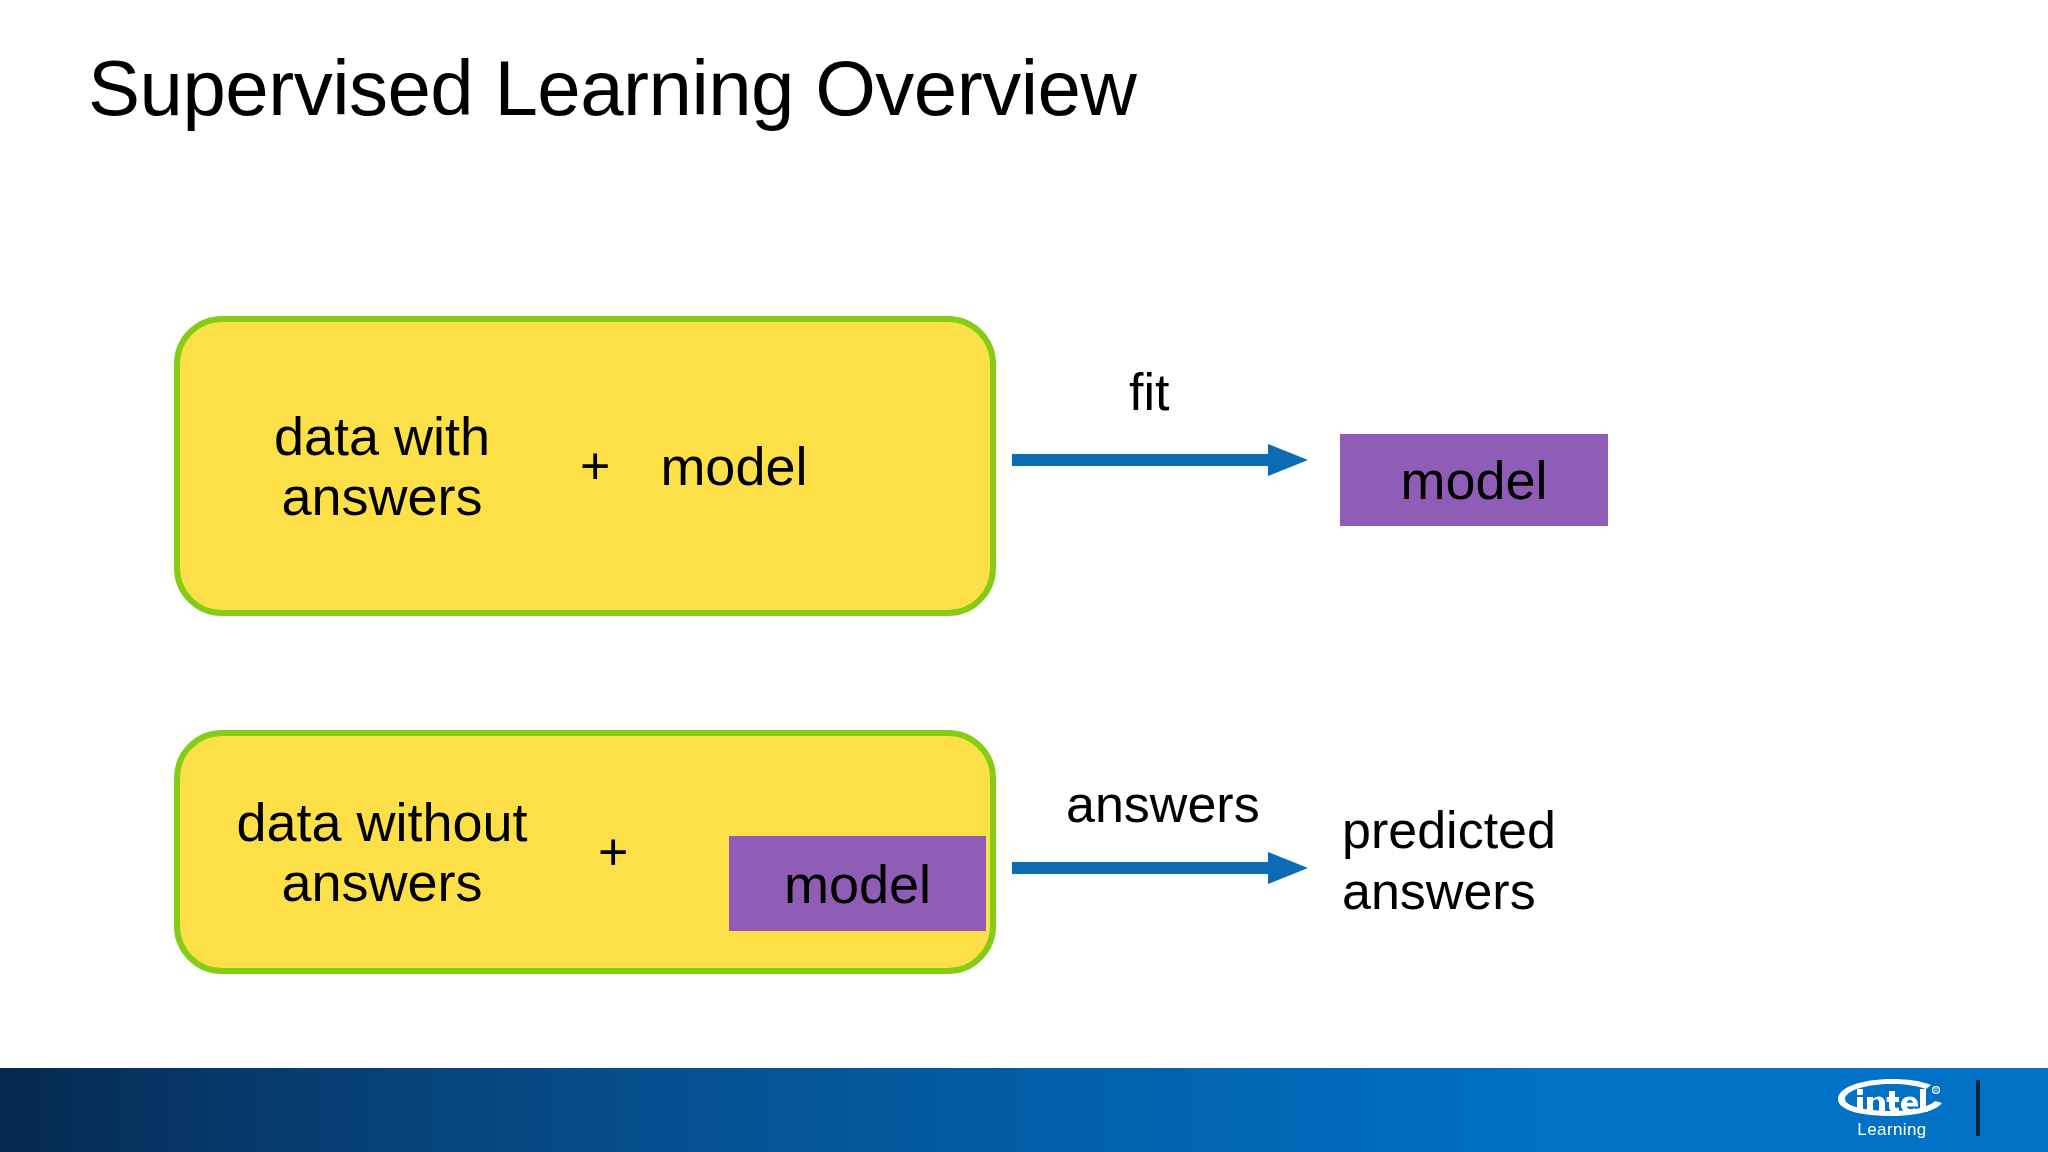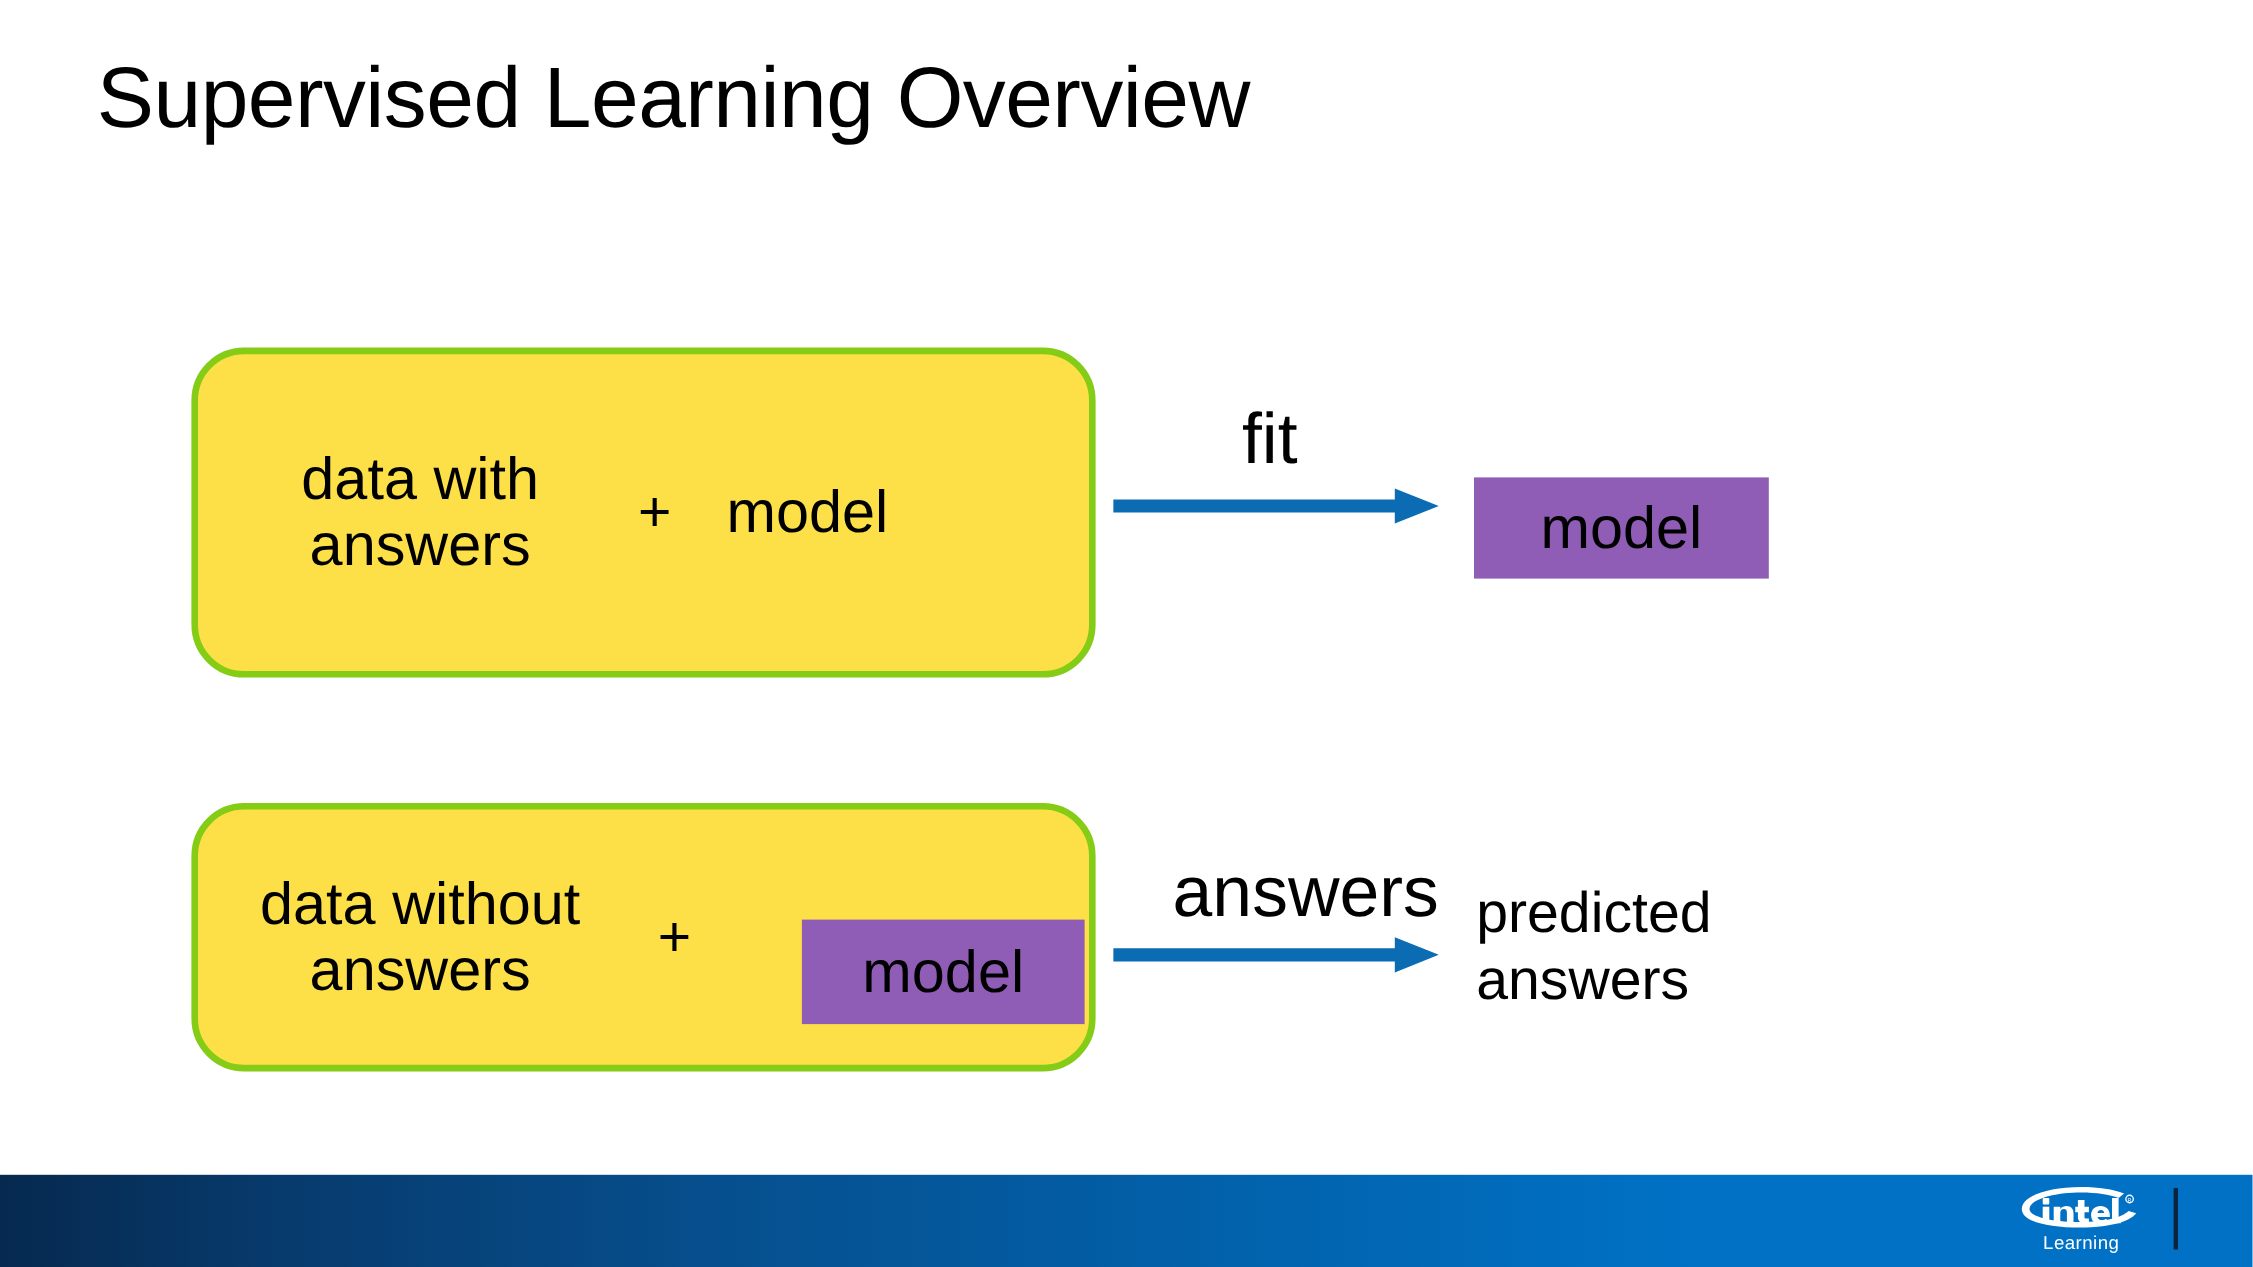--- a/index.html
+++ b/index.html
@@ -128,21 +128,21 @@
   }
   #arrow-predict {
     left: 1012px;
     top: 848px;
     width: 296px;
   }
 
   
   .arrow-label {
     position: absolute;
-    font-size: 65px;
+    font-size: 52px;
     line-height: 1;
     color: #000000;
     white-space: nowrap;
   }
   #label-fit {
     left: 1129px;
     top: 366px;
   }
   #label-predict {
     left: 1066px;

